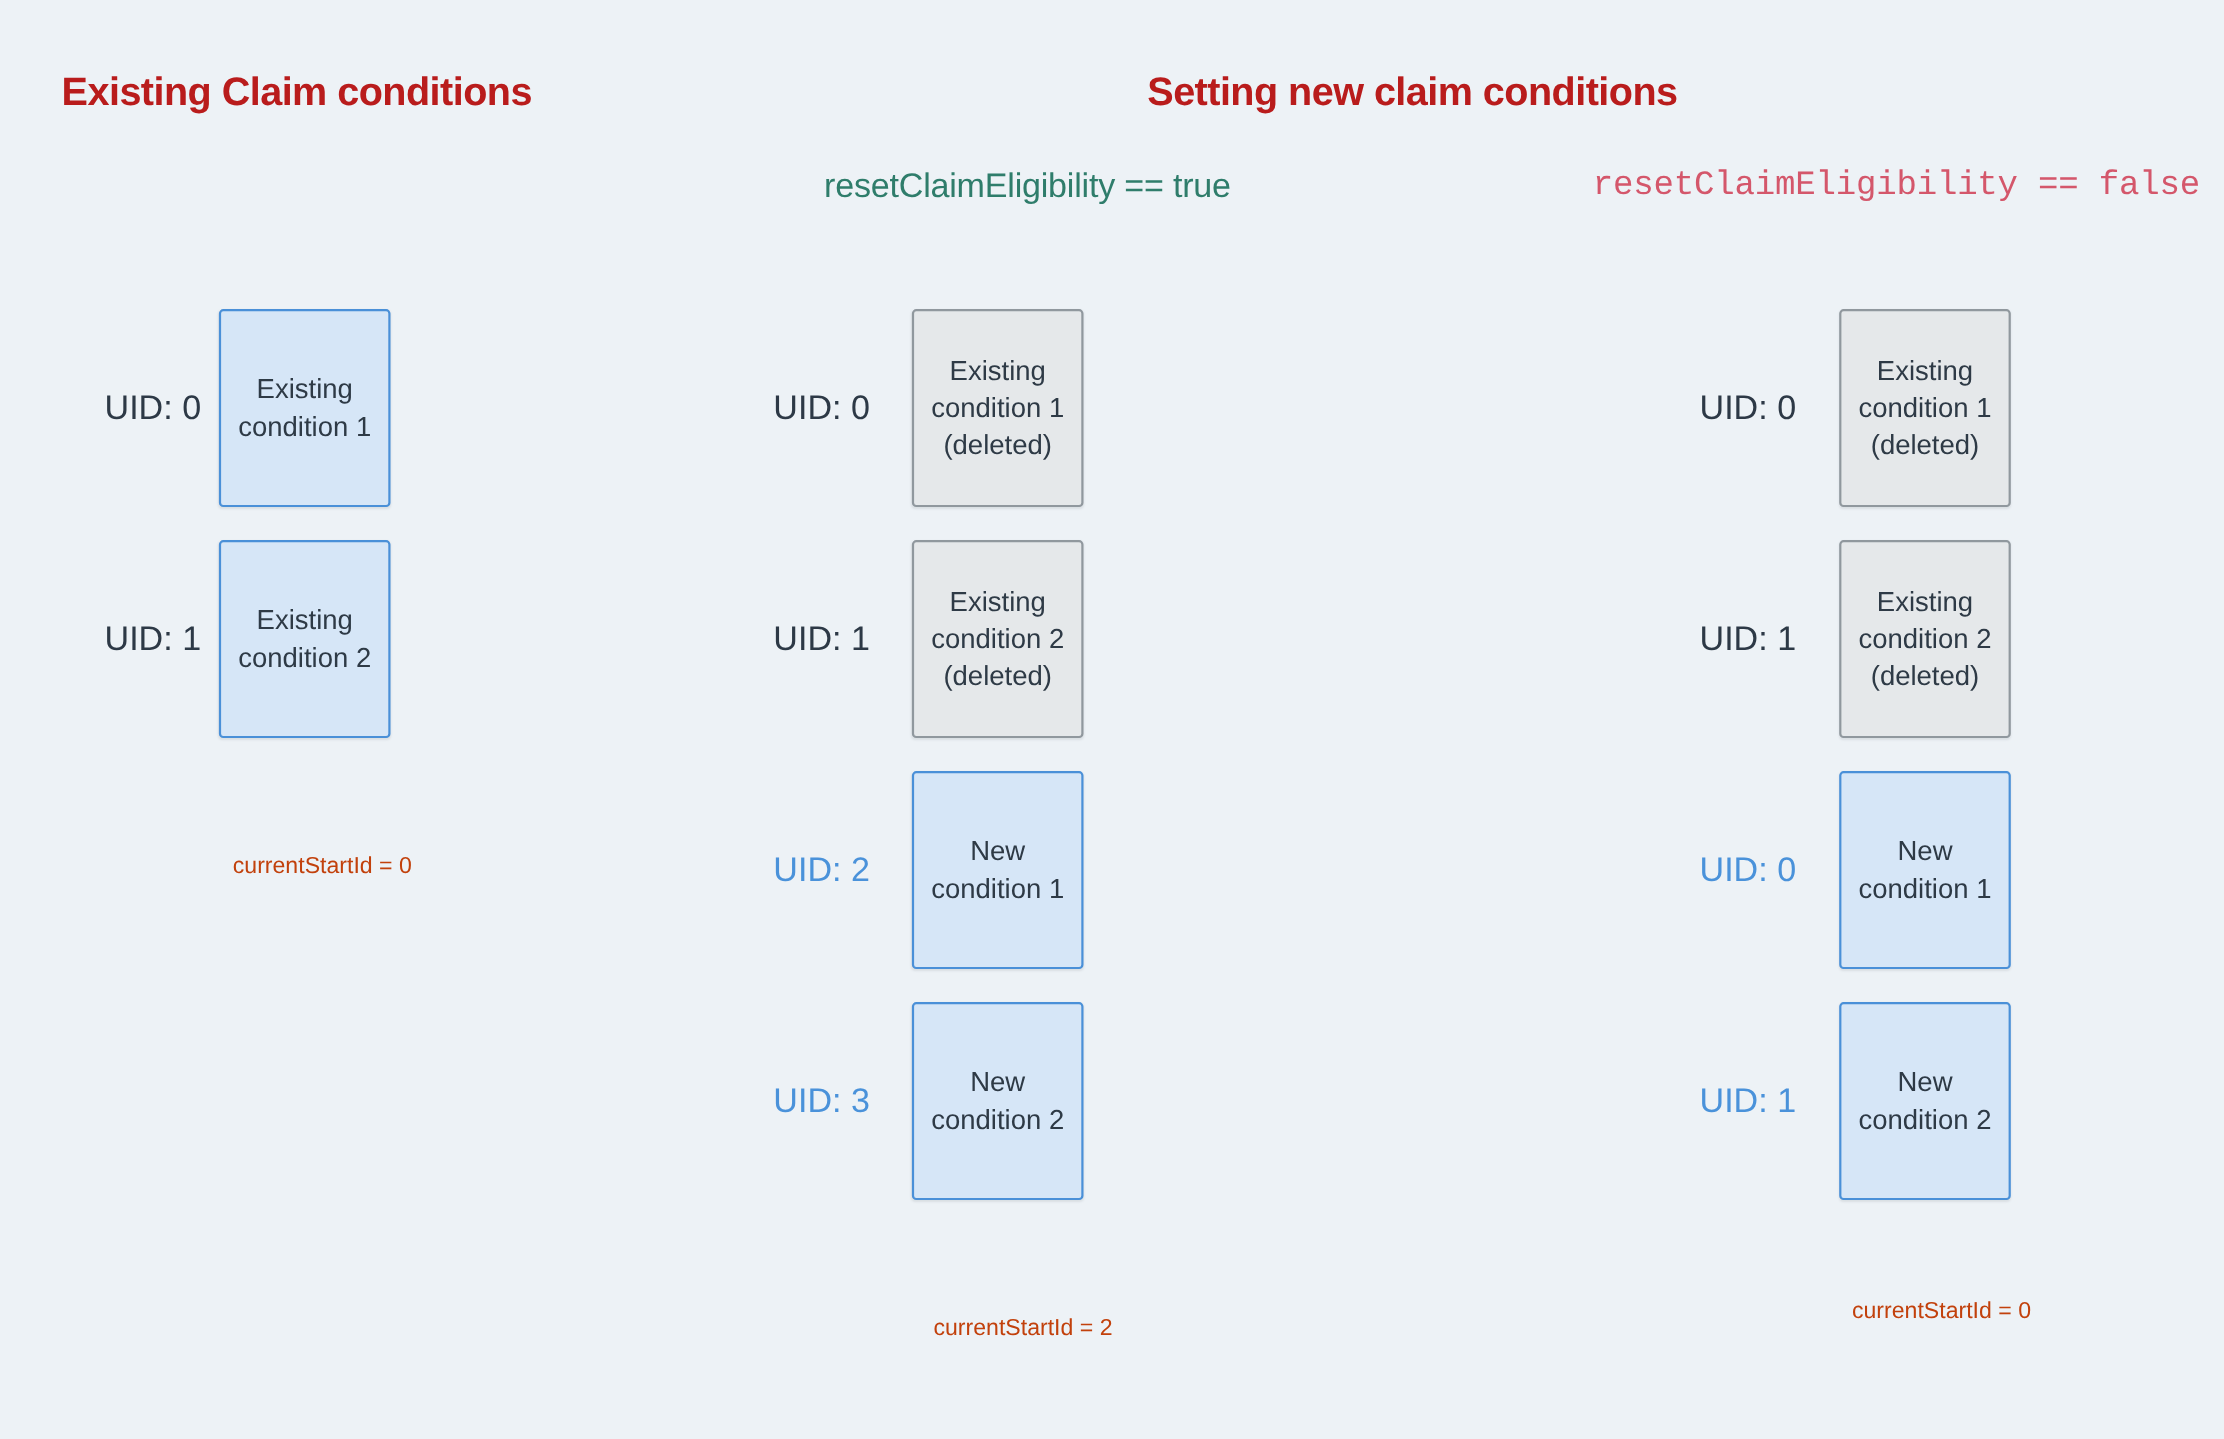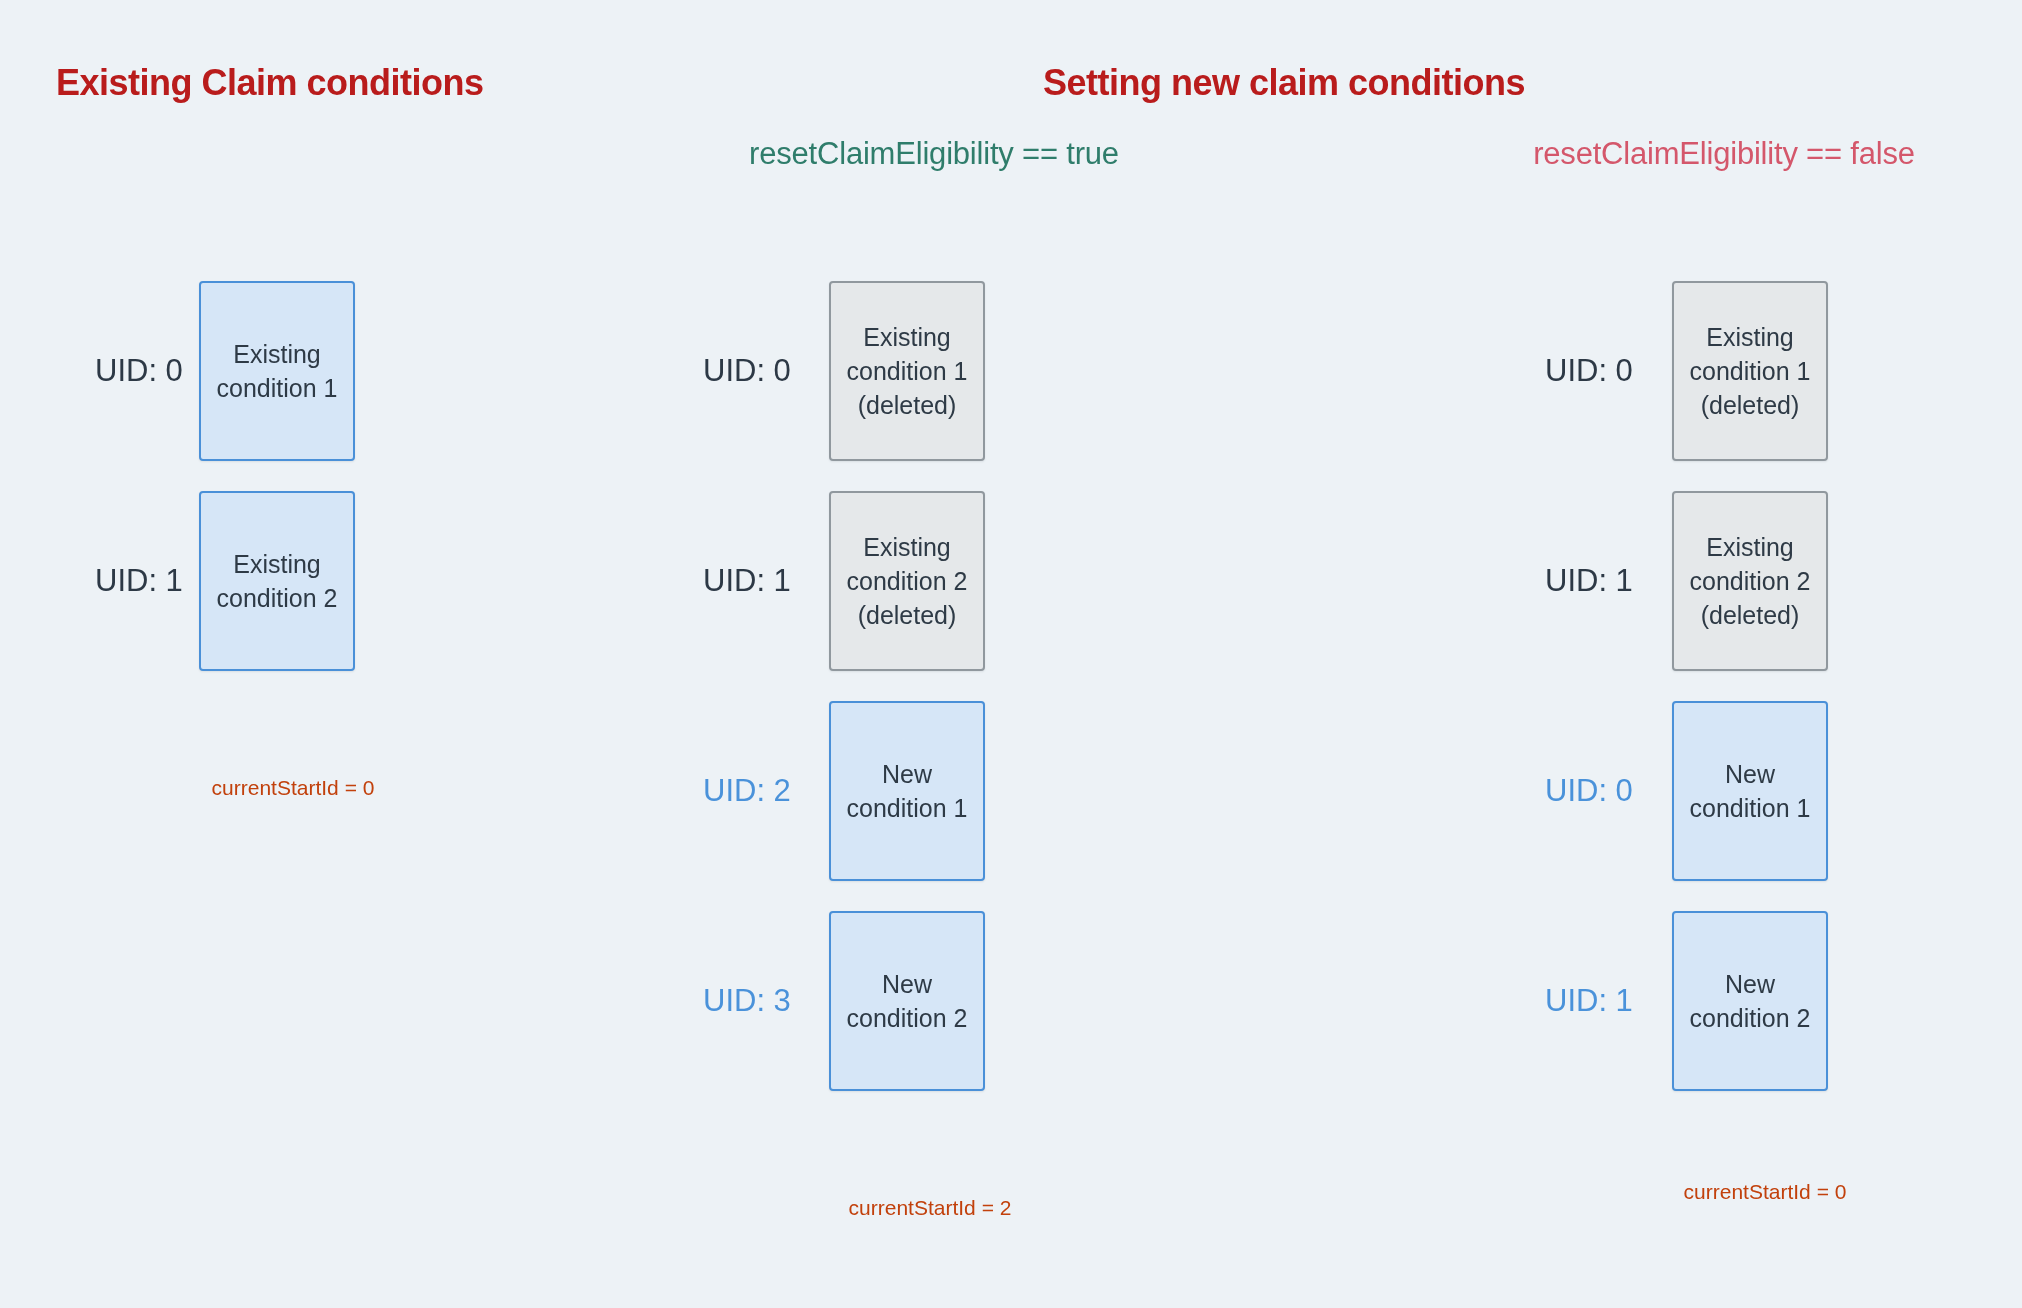--- a/index.html
+++ b/index.html
@@ -23,20 +23,21 @@
     letter-spacing: -0.5px;
     color: #b91c1c;
     white-space: nowrap;
   }
   .centered { transform: translateX(-50%); }
 
   .scenario-label {
     font-size: 31px;
     white-space: nowrap;
     letter-spacing: -0.2px;
+    margin-top: 15px;
   }
   .scenario-true  { color: #2f7d6b; }
   .scenario-false { color: #d4576b; }
 
   .uid-label {
     width: 110px;
     height: 180px;
     display: flex;
     align-items: center;
     font-size: 31px;
@@ -82,21 +83,21 @@
 </style>
 </head>
 <body>
 
 <div class="abs section-title" style="left:56px; top:62px;">Existing Claim conditions</div>
 
 <div class="abs section-title centered" style="left:1284px; top:62px;">Setting new claim conditions</div>
 
 <div class="abs scenario-label scenario-true centered" style="left:934px; top:136px;">resetClaimEligibility == true</div>
 
-<div class="abs scenario-label scenario-false centered" style="left:1724px; top:136px;">resetClaimEligibility == false</div>
+<div class="abs scenario-label scenario-false centered" style="left:1724px; top:136px;font-family:Liberation Mono, monospace;">resetClaimEligibility == false</div>
 
 <div class="abs uid-label uid-dark" style="left:95px; top:281px;">UID: 0</div>
 <div class="abs cond-box box-blue" style="left:199px; top:281px;">
   <div>Existing condition 1</div>
 </div>
 
 <div class="abs uid-label uid-dark" style="left:95px; top:491px;">UID: 1</div>
 <div class="abs cond-box box-blue" style="left:199px; top:491px;">
   <div>Existing condition 2</div>
 </div>

